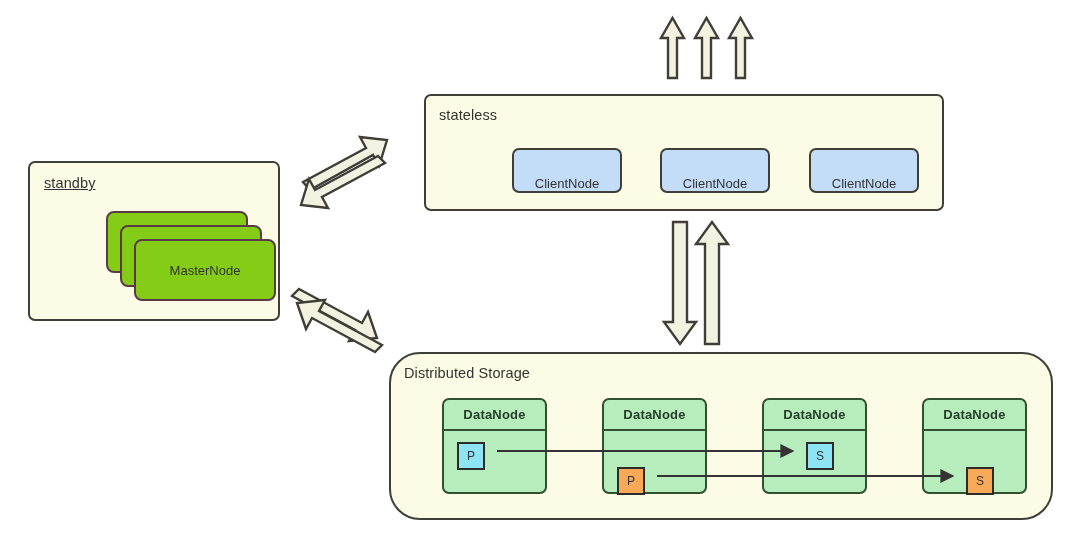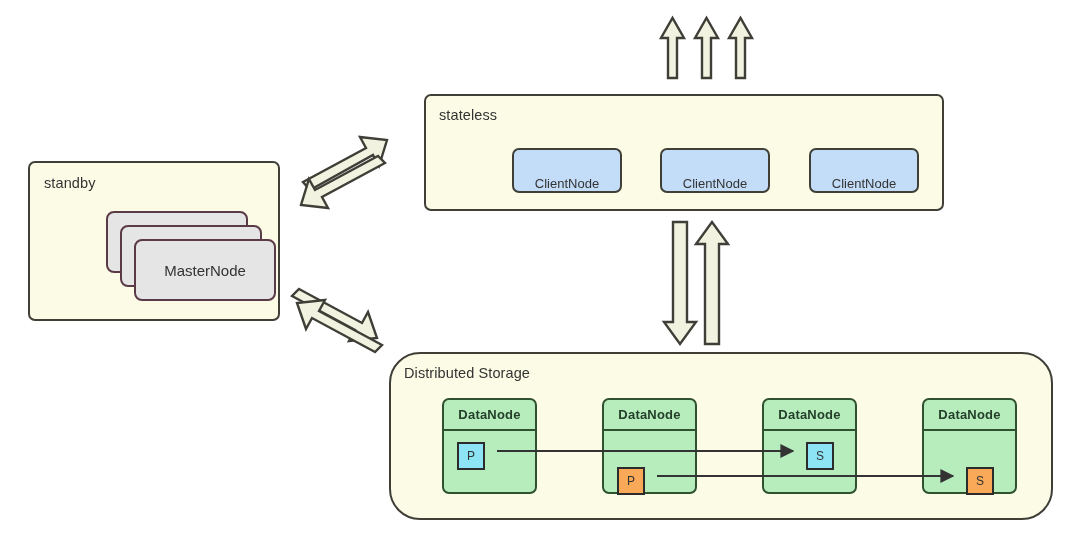--- a/index.html
+++ b/index.html
@@ -34,35 +34,35 @@
   .group-label {
     position: absolute;
     font-size: 14.5px;
     color: #333333;
     white-space: nowrap;
     letter-spacing: .1px;
   }
 
   
   #standby-group { left: 28px; top: 161px; width: 252px; height: 160px; }
-  #standby-label { left: 14px; top: 12px; }
+  #standby-label { left: 14px; top: 12px; text-decoration: underline; }
 
   
   .master-card {
     position: absolute;
-    background: #e5e5e5;
+    background: #84cc16;
     border: 2px solid #5b3a47;
     border-radius: 8px;
     box-sizing: border-box;
     width: 142px;
     height: 62px;
     display: flex;
     align-items: center;
     justify-content: center;
-    font-size: 15px;
+    font-size: 13px;
     color: #333333;
   }
   #master-card-1 { left: 76px; top: 48px; z-index: 1; }
   #master-card-2 { left: 90px; top: 62px; z-index: 2; }
   #master-card-3 { left: 104px; top: 76px; z-index: 3; }
 
   
   #stateless-group { left: 424px; top: 94px; width: 520px; height: 117px; }
   #stateless-label { left: 13px; top: 11px; }
 
@@ -88,21 +88,21 @@
   
   #storage-group { left: 389px; top: 352px; width: 664px; height: 168px; border-radius: 31px; }
   #storage-label { left: 13px; top: 11px; }
 
   .data-node {
     position: absolute;
     background: #b7edbd;
     border: 2px solid #2f5130;
     border-radius: 7px;
     box-sizing: border-box;
-    width: 95px;
+    width: 105px;
     height: 96px;
     top: 44px;
   }
   .data-node-header {
     height: 29px;
     border-bottom: 2px solid #2f5130;
     display: flex;
     align-items: center;
     justify-content: center;
     font-size: 13px;

